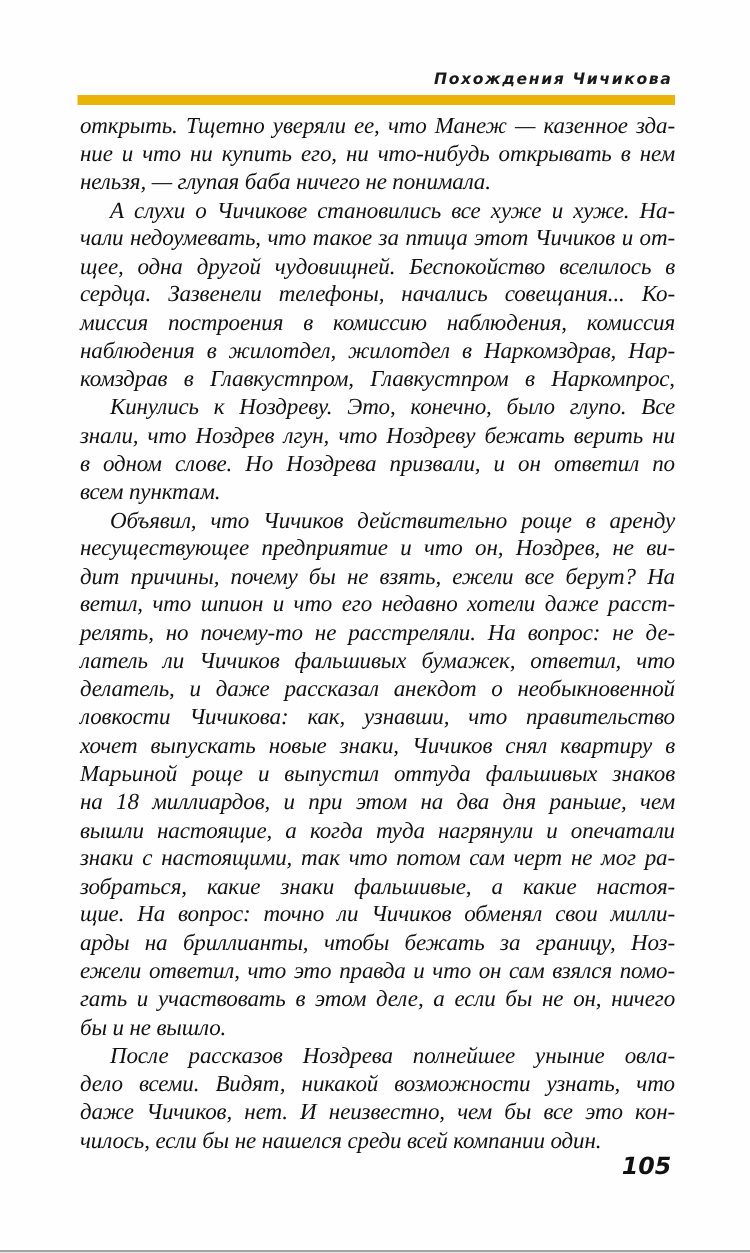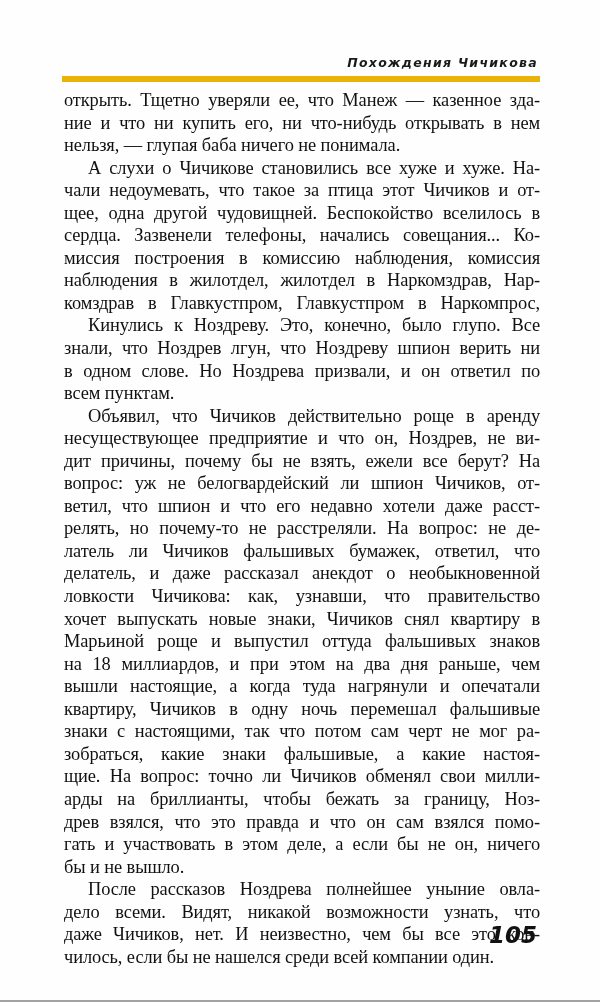--- a/index.html
+++ b/index.html
@@ -2,42 +2,42 @@
 <html><head>
 <meta charset="utf-8">
 <style>
   html, body { margin: 0; padding: 0; }
   body {
     width: 600px; height: 1002px; background: #fefefe; position: relative; overflow: hidden;
     color: #111;
   }
   .header {
     position: absolute; left: 62px; top: 52px; width: 478px; height: 24px;
-    border-bottom: 6px solid #eab308;
+    border-bottom: 8px solid #eab308;
   }
   .running-title {
     position: absolute; right: 2px; top: 3px;
     font-family: "DejaVu Sans", sans-serif; font-style: italic; font-weight: bold;
     font-size: 12.5px; letter-spacing: 1.3px; color: #1a1a1a;
   }
   .body-text {
     position: absolute; left: 64px; top: 89px; width: 476px;
     font-family: "Liberation Serif", serif; font-size: 18.4px; line-height: 22.55px;
     letter-spacing: -0.1px;
   }
   .line {
     display: block; white-space: nowrap; text-align: justify; text-align-last: justify;
-    height: 22.55px; overflow: visible;
+    height: 22.55px; overflow: visible; font-style: italic;
   }
   .line.last { text-align-last: left; }
   .line.indent { padding-left: 24px; }
   .page-number {
     position: absolute; right: 63px; top: 922px;
     font-family: "DejaVu Sans", sans-serif; font-style: italic; font-weight: bold;
-    font-size: 23px; color: #111;
+    font-size: 19px; color: #111;
   }
   .bottom-edge {
     position: absolute; left: 0; right: 0; top: 1000px; height: 2px; background: #a3a3a3;
   }
 </style>
 </head>
 <body>
 
 <div class="header">
   <span class="running-title">Похождения Чичикова</span>
@@ -53,44 +53,42 @@
       <span class="line indent">А слухи о Чичикове становились все хуже и хуже. На-</span>
       <span class="line">чали недоумевать, что такое за птица этот Чичиков и от-</span>
       <span class="line">щее, одна другой чудовищней. Беспокойство вселилось в</span>
       <span class="line">сердца. Зазвенели телефоны, начались совещания... Ко-</span>
       <span class="line">миссия построения в комиссию наблюдения, комиссия</span>
       <span class="line">наблюдения в жилотдел, жилотдел в Наркомздрав, Нар-</span>
       <span class="line">комздрав в Главкустпром, Главкустпром в Наркомпрос,</span>
     </div>
     <div>
       <span class="line indent">Кинулись к Ноздреву. Это, конечно, было глупо. Все</span>
-      <span class="line">знали, что Ноздрев лгун, что Ноздреву шпион верить ни</span>
+      <span class="line">знали, что Ноздрев лгун, что Ноздреву бежать верить ни</span>
       <span class="line">в одном слове. Но Ноздрева призвали, и он ответил по</span>
       <span class="line last">всем пунктам.</span>
     </div>
     <div>
       <span class="line indent">Объявил, что Чичиков действительно роще в аренду</span>
       <span class="line">несуществующее предприятие и что он, Ноздрев, не ви-</span>
       <span class="line">дит причины, почему бы не взять, ежели все берут? На</span>
-      <span class="line">вопрос: уж не белогвардейский ли шпион Чичиков, от-</span>
       <span class="line">ветил, что шпион и что его недавно хотели даже расст-</span>
       <span class="line">релять, но почему-то не расстреляли. На вопрос: не де-</span>
       <span class="line">латель ли Чичиков фальшивых бумажек, ответил, что</span>
       <span class="line">делатель, и даже рассказал анекдот о необыкновенной</span>
       <span class="line">ловкости Чичикова: как, узнавши, что правительство</span>
       <span class="line">хочет выпускать новые знаки, Чичиков снял квартиру в</span>
       <span class="line">Марьиной роще и выпустил оттуда фальшивых знаков</span>
       <span class="line">на 18 миллиардов, и при этом на два дня раньше, чем</span>
       <span class="line">вышли настоящие, а когда туда нагрянули и опечатали</span>
-      <span class="line">квартиру, Чичиков в одну ночь перемешал фальшивые</span>
       <span class="line">знаки с настоящими, так что потом сам черт не мог ра-</span>
       <span class="line">зобраться, какие знаки фальшивые, а какие настоя-</span>
       <span class="line">щие. На вопрос: точно ли Чичиков обменял свои милли-</span>
       <span class="line">арды на бриллианты, чтобы бежать за границу, Ноз-</span>
-      <span class="line">древ взялся, что это правда и что он сам взялся помо-</span>
+      <span class="line">ежели ответил, что это правда и что он сам взялся помо-</span>
       <span class="line">гать и участвовать в этом деле, а если бы не он, ничего</span>
       <span class="line last">бы и не вышло.</span>
     </div>
     <div>
       <span class="line indent">После рассказов Ноздрева полнейшее уныние овла-</span>
       <span class="line">дело всеми. Видят, никакой возможности узнать, что</span>
       <span class="line">даже Чичиков, нет. И неизвестно, чем бы все это кон-</span>
       <span class="line last">чилось, если бы не нашелся среди всей компании один.</span>
     </div>
   </div>

